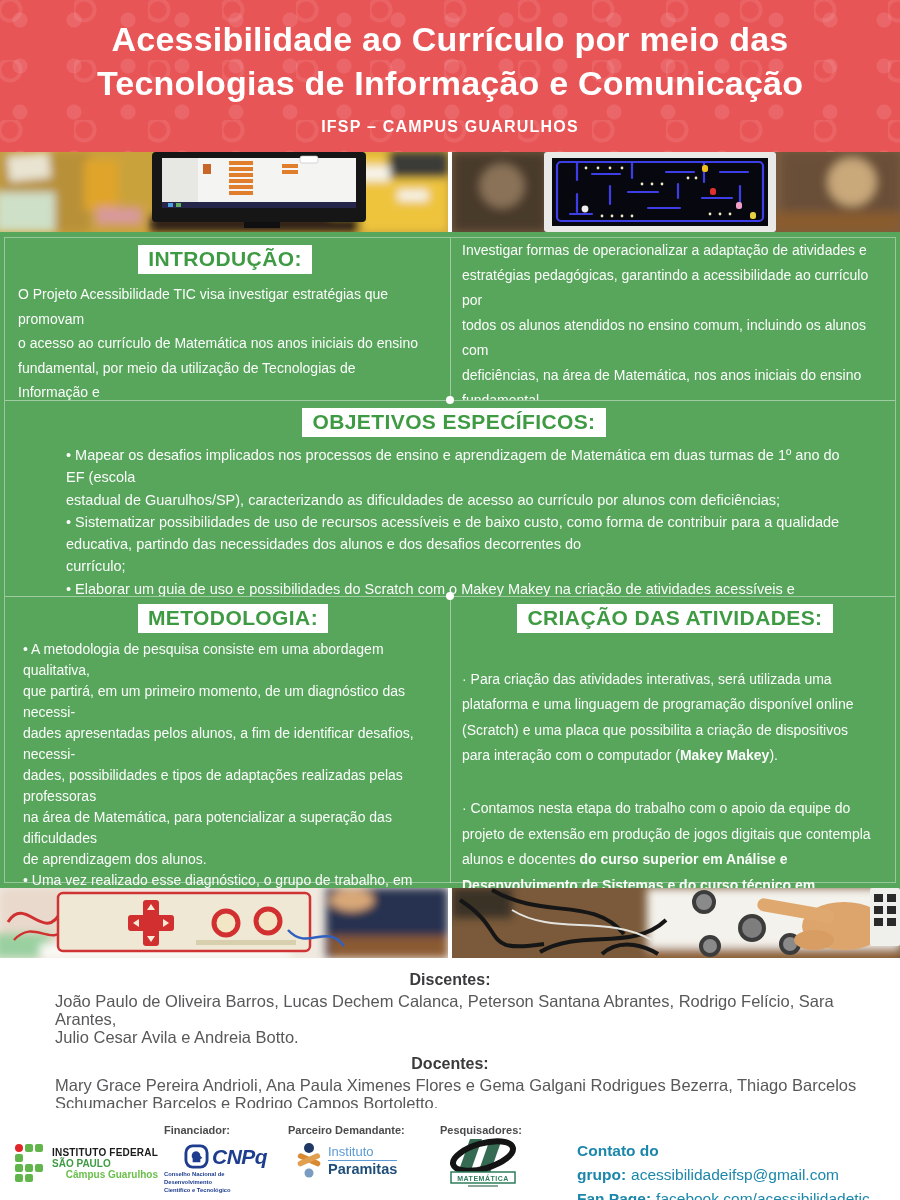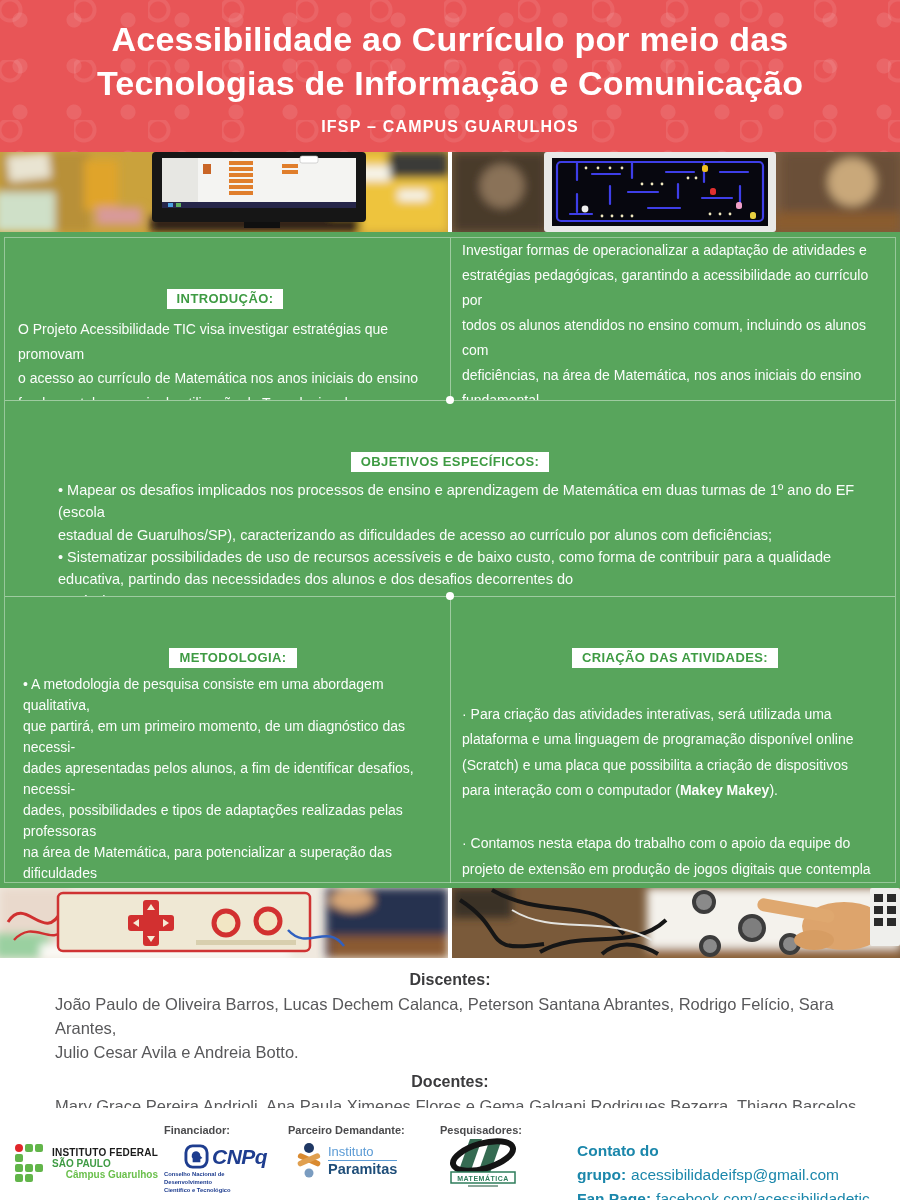--- a/index.html
+++ b/index.html
@@ -30,46 +30,46 @@
   .green { position:absolute; left:0; top:232px; width:900px; height:656px; background:#58a55c; color:#fbfdfb; }
   .inset-border { position:absolute; left:4px; top:5px; right:4px; bottom:5px; border:1px solid rgba(255,255,255,.38); pointer-events:none; }
   .divh { position:absolute; left:5px; width:890px; height:1px; background:rgba(255,255,255,.42); }
   .divv { position:absolute; width:1px; background:rgba(255,255,255,.42); left:450px; }
   .dot { position:absolute; width:8px; height:8px; border-radius:50%; background:#fff; left:446px; }
 
   .gsec { position:absolute; overflow:hidden; }
   .headwrap { text-align:center; }
   .headbox {
     display:inline-block; background:#fff; color:#3e9b43; font-weight:bold;
-    font-size:13px; letter-spacing:.4px; padding:2px 10px 3px 10px;margin-top:44px;
+    font-size:21px; letter-spacing:.4px; padding:2px 10px 3px 10px;
   }
   .gbody { white-space:pre-line; font-size:14px; }
   .sec-intro       { left:0;   top:0;   width:450px; height:168px; }
   .sec-objetivo    { left:450px; top:0; width:450px; height:168px; }
-  .sec-espec       { left:0;   top:168px; width:900px; height:196px; }
+  .sec-espec       { left:0;   top:168px; width:900px; height:196px;padding-left:8px; }
   .sec-metod       { left:8px;   top:364px; width:450px; height:292px; }
   .sec-criacao     { left:450px; top:364px; width:450px; height:292px; }
 
   .sec-intro .headwrap, .sec-objetivo .headwrap { margin-top:13px; }
   .sec-intro .gbody    { margin:8px 28px 0 18px; line-height:24.5px; }
   .sec-objetivo .gbody { margin:6px 26px 0 12px; line-height:25px; }
   .sec-espec .headwrap { margin-top:8px; }
   .sec-espec .gbody    { margin:7px 40px 0 58px; font-size:14.5px; line-height:22.3px; }
   .sec-metod .headwrap, .sec-criacao .headwrap { margin-top:8px; }
   .sec-metod .gbody    { margin:6px 34px 0 15px; line-height:21px; }
   .sec-criacao .gbody  { margin:8px 25px 0 12px; line-height:25.5px; }
   .sec-criacao p + p   { margin-top:2px; }
   .gbody strong { font-weight:bold;text-align:center; }
 
   
   .credits { position:absolute; left:0; top:958px; width:900px; height:150px; background:#fff; color:#58585a; }
   .cred-h { text-align:center; font-weight:bold; font-size:16px; color:#3b3b3d; }
   .cred-h1 { padding-top:13px; }
   .cred-h2 { padding-top:9px; }
-  .cred-p { white-space:pre-line; font-size:16.5px; line-height:24px; padding:3px 40px 0 55px; }
+  .cred-p { white-space:pre-line; font-size:16.5px; line-height:18px; padding:3px 40px 0 55px; }
   .cred-rule { width:268px; border-top:1px solid #8f8f8f; margin:11px auto 0 auto; }
 
   
   .footer { position:absolute; left:0; top:1108px; width:900px; height:92px; background:#fff; }
   .flabel { position:absolute; font-size:11px; font-weight:bold; color:#4a4a4c; }
 
   .ifsp { position:absolute; left:15px; top:36px; display:flex; gap:9px; align-items:center; }
   .ifsp-grid { display:flex; flex-direction:column; gap:2px; }
   .ifsp-row { display:flex; gap:2px; }
   .sq { width:8px; height:8px; border-radius:2px; background:#62b54a; }

